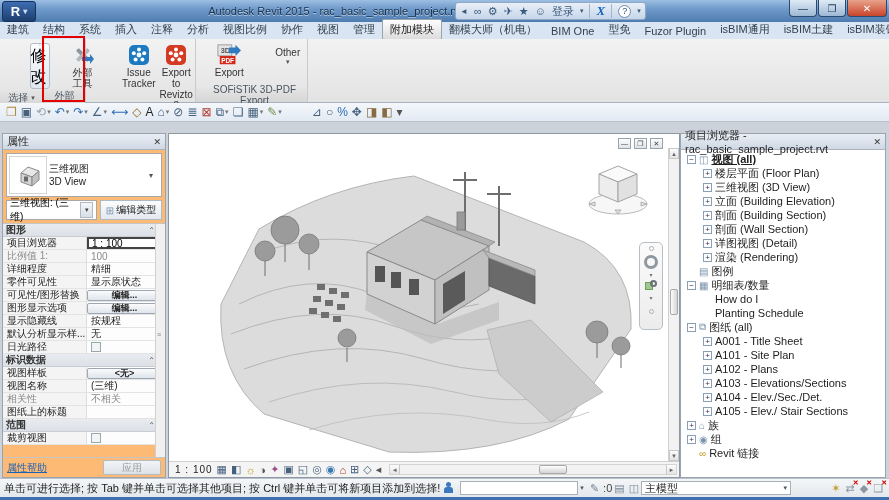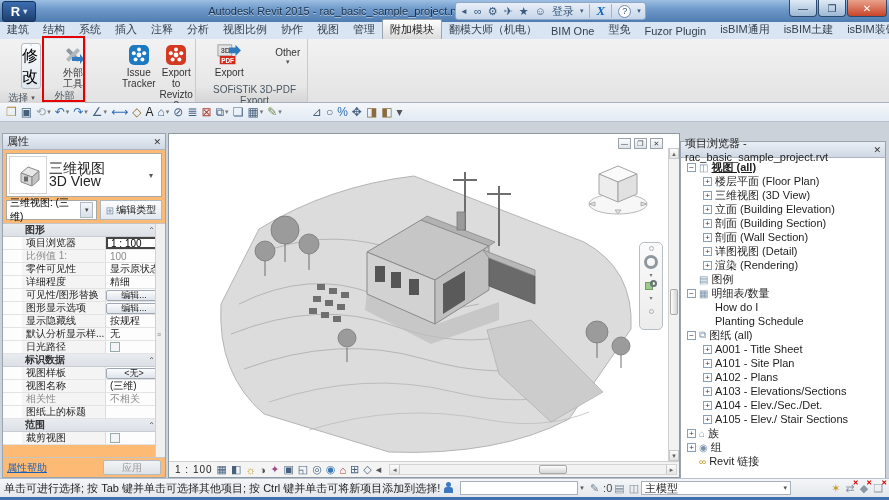--- a/index.html
+++ b/index.html
@@ -34,21 +34,21 @@
   .tabrow { position:absolute; left:-3px; top:22px; width:889px; height:17px; background:#d9e5f3;
     display:flex; align-items:flex-end; font-size:11px; color:#33414f; }
   .rtab { padding:2px 7px 2px 7px; white-space:nowrap; }
   .rtab.selected { background:linear-gradient(#fdfdfd,#dcdcdc); border:1px solid #9aa4ae; border-bottom:none;
     border-radius:2px 2px 0 0; color:#222; }
 
   
   .ribbon { position:absolute; left:-3px; top:39px; width:889px; height:64px;
     background:linear-gradient(#f2f2f2,#e3e3e3); border-bottom:1px solid #a9b2bc; display:flex; }
   .rgroup { position:relative; height:100%; border-right:1px solid #c6cbd2; display:flex; flex-direction:column; }
-  .rgroup .body { flex:1; display:flex; align-items:flex-start; justify-content:flex-end; padding-top:2px; gap:2px;padding-left:36px; }
+  .rgroup .body { flex:1; display:flex; align-items:flex-start; justify-content:center; padding-top:2px; gap:2px;padding-left:36px; }
   .rgroup .plabel { height:14px; font-size:10px; color:#4a5560; text-align:center;
     background:linear-gradient(#e4e4e4,#d6d6d6); display:flex; align-items:center; justify-content:center; gap:3px; }
   .bigbtn { width:46px; display:flex; flex-direction:column; align-items:center; padding-top:2px; border-radius:3px; }
   .bigbtn .icon { width:24px; height:24px; display:flex; align-items:center; justify-content:center; }
   .bigbtn .blab { font-size:10px; line-height:11px; text-align:center; color:#333; white-space:normal; }
   .modify-btn { width:36px; height:46px; margin:2px; border:1px solid #b5bcc4; border-radius:3px;
     background:linear-gradient(#fcfdfe,#dfe6ee); display:flex; flex-direction:column; align-items:center; justify-content:center; }
   .dropdown-mini { font-size:7px; color:#555; }
   .red-annotation { position:absolute; left:39px; top:36px; width:43px; height:66px;
     border:2px solid #e40000; z-index:60; pointer-events:none; }
@@ -67,41 +67,41 @@
 
   
   .props { position:absolute; left:2px; top:11px; width:164px; height:345px; background:#fdba74;
     border:1px solid #9aa4ae; display:flex; flex-direction:column; font-size:10px; }
   .panel-head { height:16px; background:linear-gradient(#e9eef5,#cfd8e4); border-bottom:1px solid #aab4c0;
     display:flex; align-items:center; padding:0 4px; font-size:11px; color:#222; }
   .panel-head .hx { margin-left:auto; font-size:9px; color:#333; }
   .typebox { margin:3px 3px 0 3px; height:44px; background:#fff; border:1px solid #a8a8a8;
     display:flex; align-items:center; }
   .typebox .ticon { width:38px; height:38px; margin:2px; border:1px solid #d5d5d5; display:flex; align-items:center; justify-content:center; }
-  .typebox .tlines { flex:1; font-size:14px; color:#222; line-height:13px; }
+  .typebox .tlines { flex:1; font-size:10px; color:#222; line-height:13px; }
   .typebox .tdd { width:12px; font-size:8px; color:#555; }
   .selrow { display:flex; margin:3px 3px 2px 3px; gap:3px; height:20px; }
   .typesel { flex:1; background:#fff; border:1px solid #a8a8a8; display:flex; align-items:center; padding:0 3px; }
   .typesel .dd { margin-left:auto; width:13px; height:16px; background:linear-gradient(#f4f6f9,#d7dfe9);
     border:1px solid #b0b8c2; font-size:7px; display:flex; align-items:center; justify-content:center; color:#444; }
   .edittype { width:62px; border:1px solid #b0b8c2; background:linear-gradient(#fcfdfe,#e3e9f0);
     display:flex; align-items:center; justify-content:center; gap:2px; font-size:10px; color:#222; }
   .edittype .eicon { color:#7a93ad; font-size:10px; }
   .ptable { flex:1; overflow:hidden; margin-top:1px; position:relative; border-top:1px solid #c5c5c5; }
-  .prow { display:flex; height:13px; align-items:center; border-bottom:1px solid #e3e3e3; background:#fdfdfd;padding-left:19px; }
+  .prow { display:flex; height:13px; align-items:center; border-bottom:1px solid #e3e3e3; background:#fdfdfd; }
   .prow .plab { width:84px; padding-left:4px; color:#222; background:#f4f4f4; height:100%; display:flex; align-items:center;
      border-right:1px solid #ddd; white-space:nowrap; overflow:hidden; }
   .prow .pval { flex:1; padding-left:4px; color:#222; white-space:nowrap; overflow:hidden; }
   .prow .pval.dim, .prow .plab.dim { color:#8a8a8a; }
   .prow.section { background:linear-gradient(#e8ebef,#dde1e7); border-bottom:1px solid #c8cdd4; }
   .prow.section .slab { flex:1; padding-left:3px; font-weight:bold; color:#333; }
   .prow.section .scar { padding-right:10px; font-size:8px; color:#555; }
   .valbtn { margin:1px 3px 1px 0; flex:1; height:11px; border:1px solid #9fa8b2;
     background:linear-gradient(#fafbfc,#dfe5ec); border-radius:2px; font-size:9px;
-    display:flex; align-items:center; justify-content:center; color:#222; }
+    display:flex; align-items:center; justify-content:center; color:#222;font-weight:bold; }
   .scaleinp { flex:1; margin-right:3px; height:12px; border:2px solid #444; background:#fff;
     display:flex; align-items:center; padding-left:3px; }
   .pcheck { width:10px; height:10px; border:1px solid #9aa; background:#f2f4f6; margin-left:4px; }
   .ptable-scroll { position:absolute; right:0; top:0; bottom:0; width:10px; background:#f0f0f0; border-left:1px solid #d0d0d0; }
   .ptable-scroll .grip { position:absolute; top:46%; left:1px; width:7px; font-size:7px; color:#888; }
   .props-foot { height:20px; display:flex; align-items:center; padding:0 4px; border-top:1px solid #c5c5c5; }
   .props-foot .phelp { color:#1b62b5; text-decoration:underline; font-size:10px; }
   .props-foot .apply { margin-left:auto; width:58px; height:15px; border:1px solid #b3bac2;
     background:linear-gradient(#f2f4f6,#dde2e8); color:#9a9a9a; font-size:10px;
     display:flex; align-items:center; justify-content:center; border-radius:2px; }
@@ -136,21 +136,21 @@
   .vbic { font-size:11px; }
   .hscroll { flex:1; height:11px; margin-left:8px; position:relative; background:#f2f2f2; border:1px solid #d4d4d4; align-self:center; margin-right:2px; }
   .hscroll .harr { position:absolute; top:0; bottom:0; width:10px; font-size:6px; color:#666;
     display:flex; align-items:center; justify-content:center; background:linear-gradient(#fdfdfd,#e4e4e4); }
   .hscroll .harr.left { left:0; border-right:1px solid #c9c9c9; }
   .hscroll .harr.right { right:0; border-left:1px solid #c9c9c9; }
   .hscroll .hthumb { position:absolute; left:52%; top:0; width:28px; bottom:0;
     background:linear-gradient(#fdfdfd,#d4d4d4); border:1px solid #a9a9a9; border-radius:2px; }
 
   
-  .browser { position:absolute; left:680px; top:19px; width:206px; height:345px; background:#fff;
+  .browser { position:absolute; left:680px; top:11px; width:206px; height:345px; background:#fff;
     border:1px solid #9aa4ae; display:flex; flex-direction:column; font-size:11px; }
   .tree { flex:1; overflow:hidden; padding-top:2px; position:relative; }
   .trow { display:flex; align-items:center; height:14px; white-space:nowrap; color:#1d1d1d; }
   .trow .expbox { width:9px; height:9px; border:1px solid #8aa0b8; background:#fff; font-size:8px; line-height:7px;
     text-align:center; color:#335; margin-right:3px; flex:none; }
   .trow .expspace { width:12px; flex:none; }
   .trow .ticn { font-size:10px; margin-right:3px; flex:none; }
   .trow.root .tlabel { font-weight:bold;text-decoration:underline; }
 
   
@@ -444,26 +444,26 @@
           </div>
           <div class="prow">
             <span class="plab">项目浏览器</span>
             <span class="scaleinp">1 : 100</span>
           </div>
           <div class="prow">
             <span class="plab dim">比例值 1:</span>
             <span class="pval dim">100</span>
           </div>
           <div class="prow">
+            <span class="plab">详细程度</span>
+            <span class="pval">精细</span>
+          </div>
+          <div class="prow">
             <span class="plab">零件可见性</span>
             <span class="pval">显示原状态</span>
-          </div>
-          <div class="prow">
-            <span class="plab">详细程度</span>
-            <span class="pval">精细</span>
           </div>
           <div class="prow">
             <span class="plab">可见性/图形替换</span>
             <span class="valbtn">编辑...</span>
           </div>
           <div class="prow">
             <span class="plab">图形显示选项</span>
             <span class="valbtn">编辑...</span>
           </div>
           <div class="prow">

